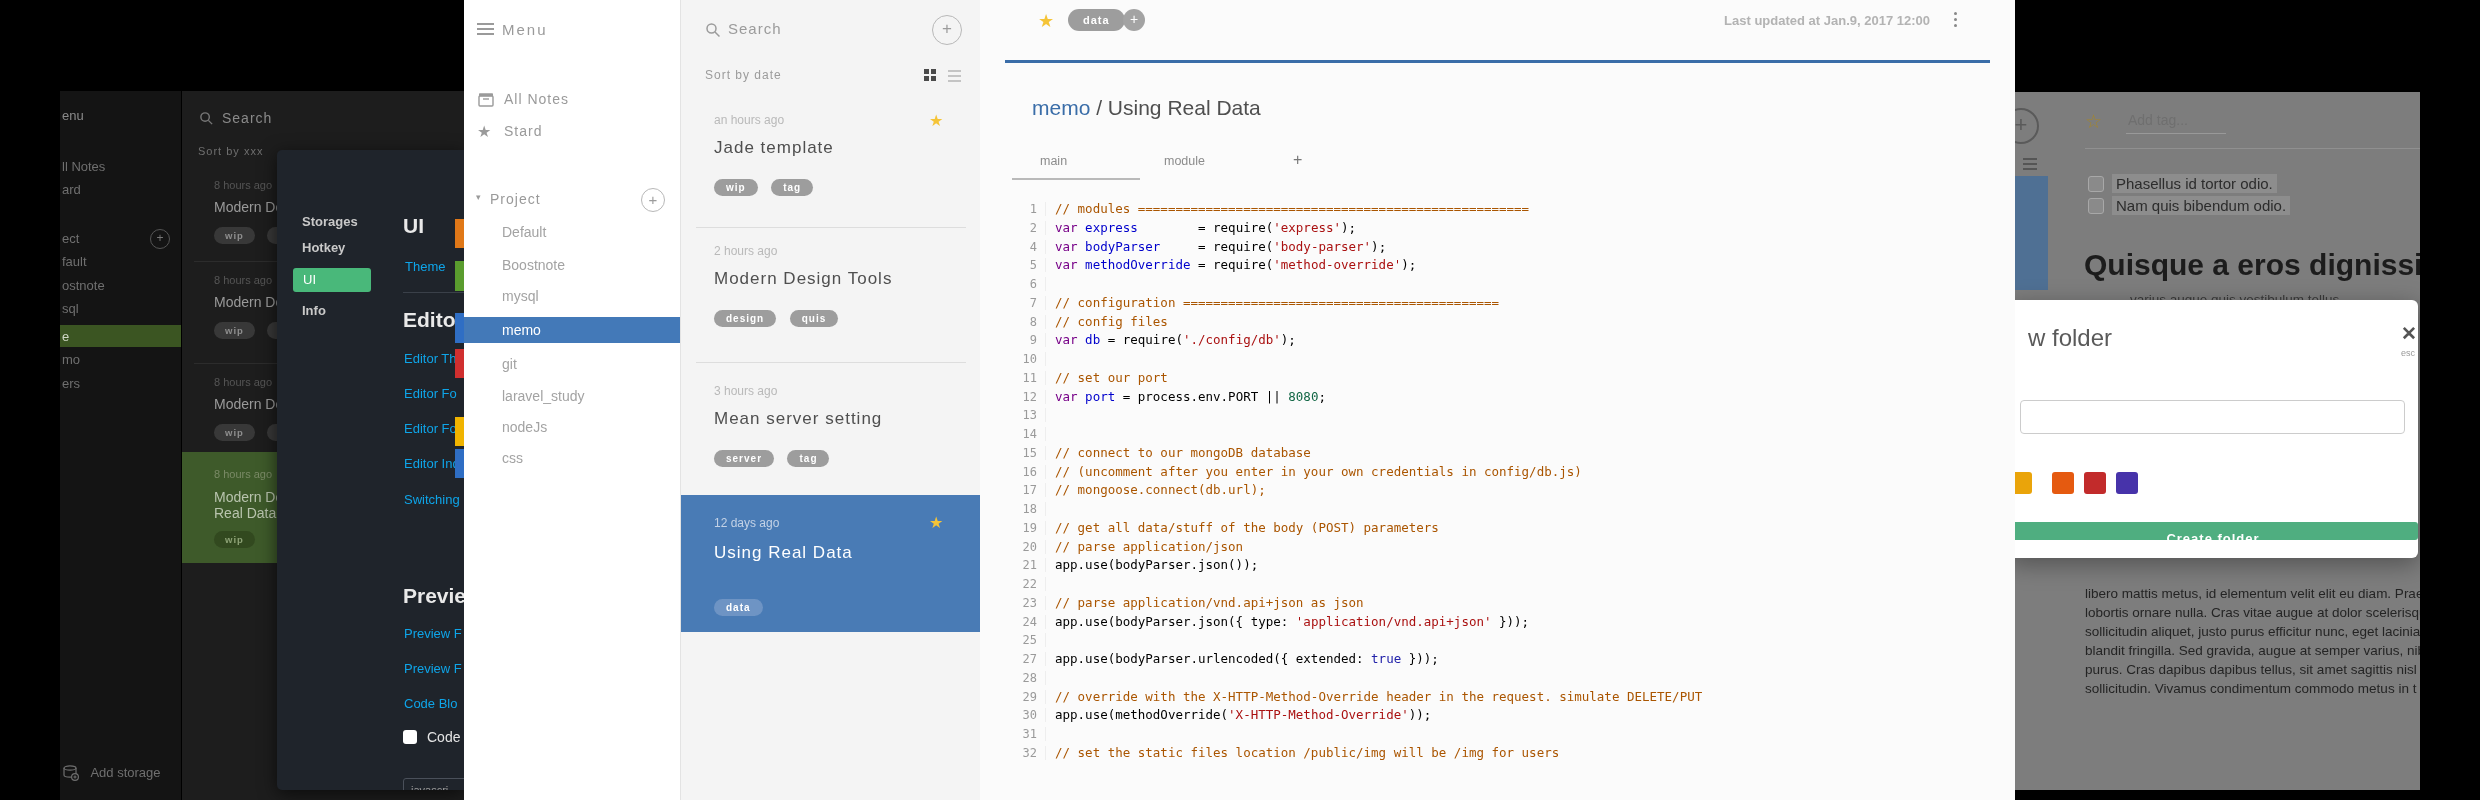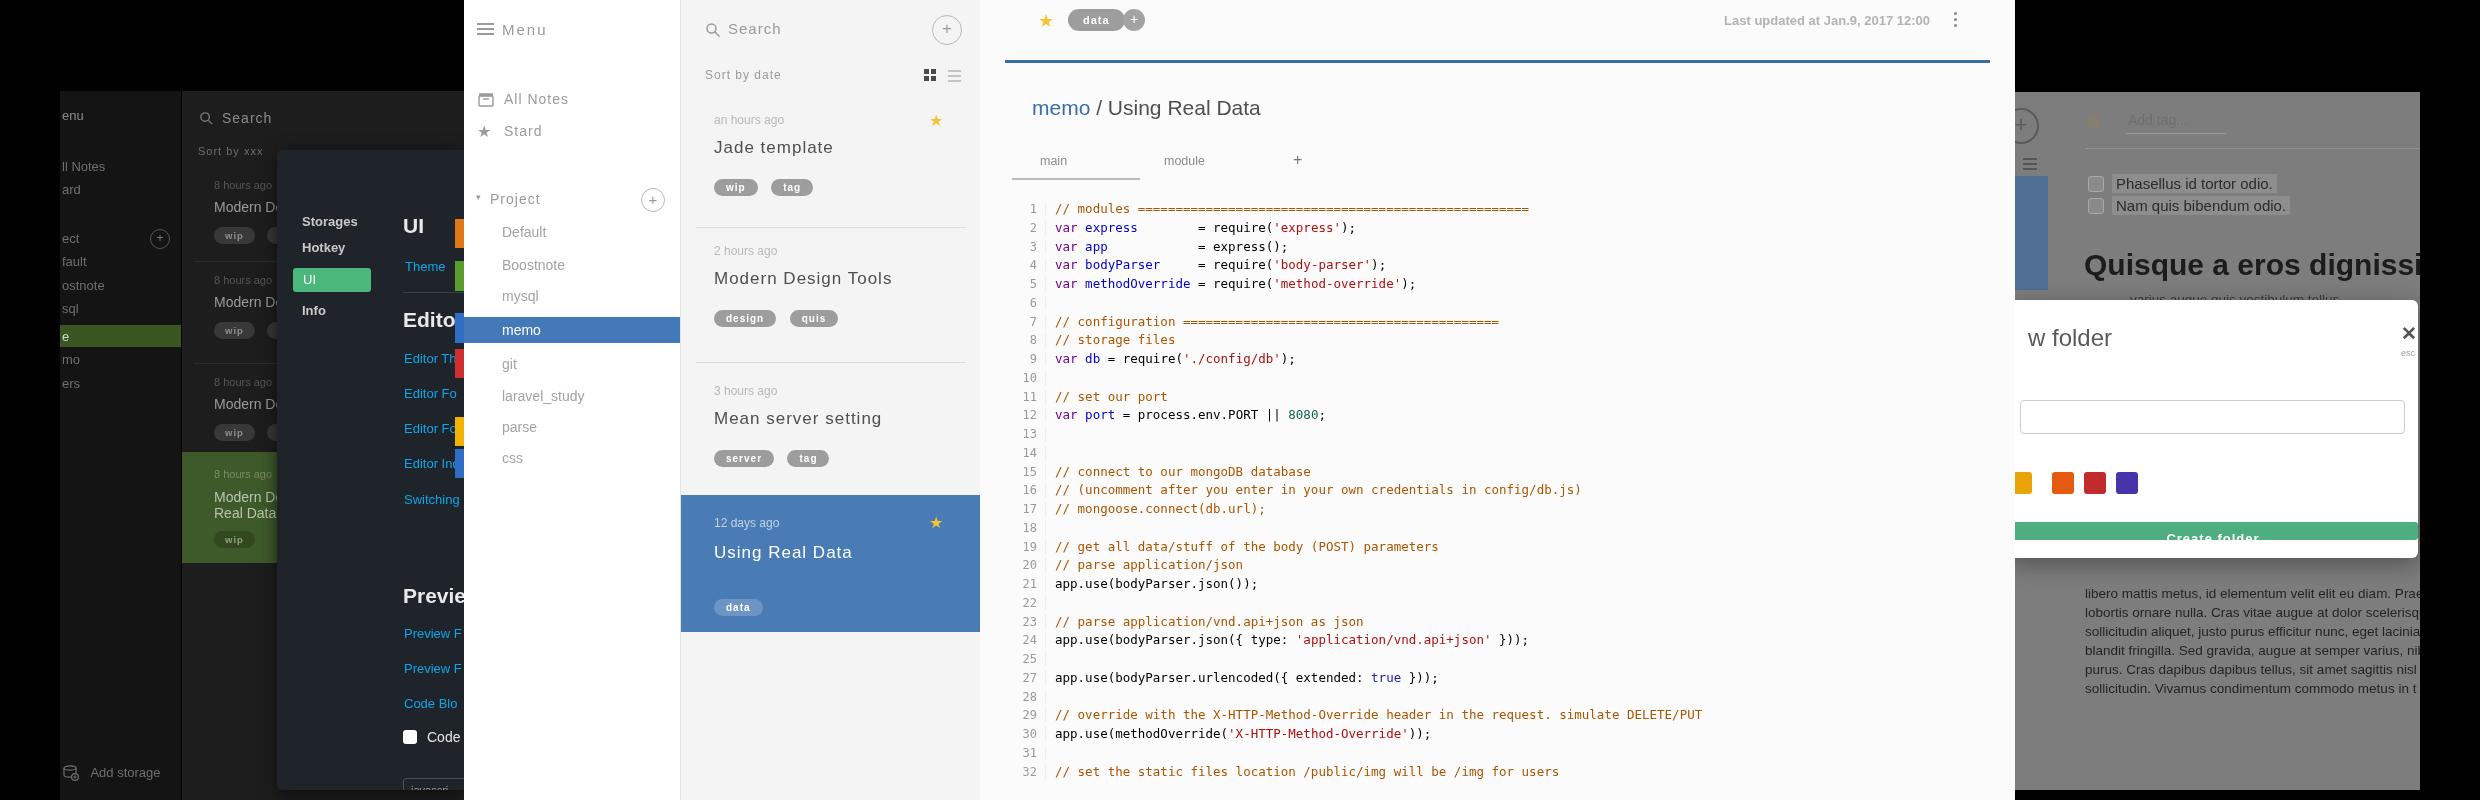--- a/index.html
+++ b/index.html
@@ -243,21 +243,21 @@
     <div class="plus-circle" style="left:177px;top:188px;">+</div>
 
     <div class="folder nowrap" style="top:224px;">Default</div>
     <div class="folder nowrap" style="top:257px;">Boostnote</div>
     <div class="folder nowrap" style="top:288px;">mysql</div>
     <div id="memo-row">
         <span>memo</span>
       </div>
     <div class="folder nowrap" style="top:356px;">git</div>
     <div class="folder nowrap" style="top:388px;">laravel_study</div>
-    <div class="folder nowrap" style="top:419px;">parse</div>
+    <div class="folder nowrap" style="top:419px;">nodeJs</div>
     <div class="folder nowrap" style="top:450px;">css</div>
   </div>
 
   <div class="abs" id="note-col">
     <span class="abs" style="left:24px;top:22px;">
       <svg width="16" height="16" viewBox="0 0 16 16">
           <circle cx="6.5" cy="6.5" r="4.5" fill="none" stroke="#9b9b9b" stroke-width="1.5"></circle>
           <line x1="10" y1="10" x2="14.5" y2="14.5" stroke="#9b9b9b" stroke-width="1.5"></line>
         </svg>
     </span>
@@ -332,26 +332,25 @@
     <div id="bc-title" class="nowrap"><span class="bc-folder">memo</span><span> / Using Real Data</span></div>
 
     <div class="tab nowrap" style="left:60px;">main</div>
     <div class="tab nowrap" style="left:184px;">module</div>
     <div class="tab" style="left:313px;font-size:16px;color:#777;top:151px;">+</div>
     <div id="tab-underline"></div>
 
     <div id="code-lines">
         <div class="cl"><span class="ln">1</span><span class="lc"><span class="t-c">// modules ====================================================</span></span></div>
         <div class="cl"><span class="ln">2</span><span class="lc"><span class="t-k">var</span><span class="t-p"> </span><span class="t-d">express</span><span class="t-p">        = require(</span><span class="t-s">'express'</span><span class="t-p">);</span></span></div>
-        <div class="cl"><span class="ln">3</span><span class="lc"><span class="t-k">var</span><span class="t-p"> </span><span class="t-d">app</span><span class="t-p">            = express();</span></span></div>
         <div class="cl"><span class="ln">4</span><span class="lc"><span class="t-k">var</span><span class="t-p"> </span><span class="t-d">bodyParser</span><span class="t-p">     = require(</span><span class="t-s">'body-parser'</span><span class="t-p">);</span></span></div>
         <div class="cl"><span class="ln">5</span><span class="lc"><span class="t-k">var</span><span class="t-p"> </span><span class="t-d">methodOverride</span><span class="t-p"> = require(</span><span class="t-s">'method-override'</span><span class="t-p">);</span></span></div>
         <div class="cl"><span class="ln">6</span><span class="lc"></span></div>
         <div class="cl"><span class="ln">7</span><span class="lc"><span class="t-c">// configuration ==========================================</span></span></div>
-        <div class="cl"><span class="ln">8</span><span class="lc"><span class="t-c">// storage files</span></span></div>
+        <div class="cl"><span class="ln">8</span><span class="lc"><span class="t-c">// config files</span></span></div>
         <div class="cl"><span class="ln">9</span><span class="lc"><span class="t-k">var</span><span class="t-p"> </span><span class="t-d">db</span><span class="t-p"> = require(</span><span class="t-s">'./config/db'</span><span class="t-p">);</span></span></div>
         <div class="cl"><span class="ln">10</span><span class="lc"></span></div>
         <div class="cl"><span class="ln">11</span><span class="lc"><span class="t-c">// set our port</span></span></div>
         <div class="cl"><span class="ln">12</span><span class="lc"><span class="t-k">var</span><span class="t-p"> </span><span class="t-d">port</span><span class="t-p"> = process.env.PORT || </span><span class="t-n">8080</span><span class="t-p">;</span></span></div>
         <div class="cl"><span class="ln">13</span><span class="lc"></span></div>
         <div class="cl"><span class="ln">14</span><span class="lc"></span></div>
         <div class="cl"><span class="ln">15</span><span class="lc"><span class="t-c">// connect to our mongoDB database</span></span></div>
         <div class="cl"><span class="ln">16</span><span class="lc"><span class="t-c">// (uncomment after you enter in your own credentials in config/db.js)</span></span></div>
         <div class="cl"><span class="ln">17</span><span class="lc"><span class="t-c">// mongoose.connect(db.url);</span></span></div>
         <div class="cl"><span class="ln">18</span><span class="lc"></span></div>

